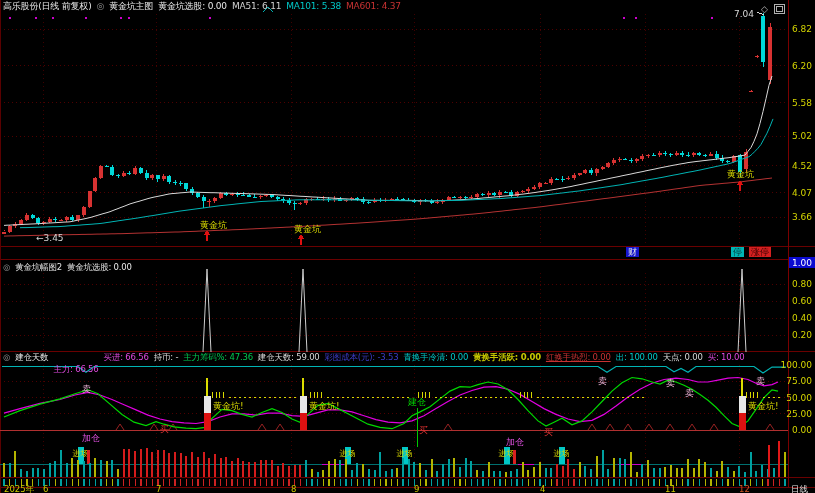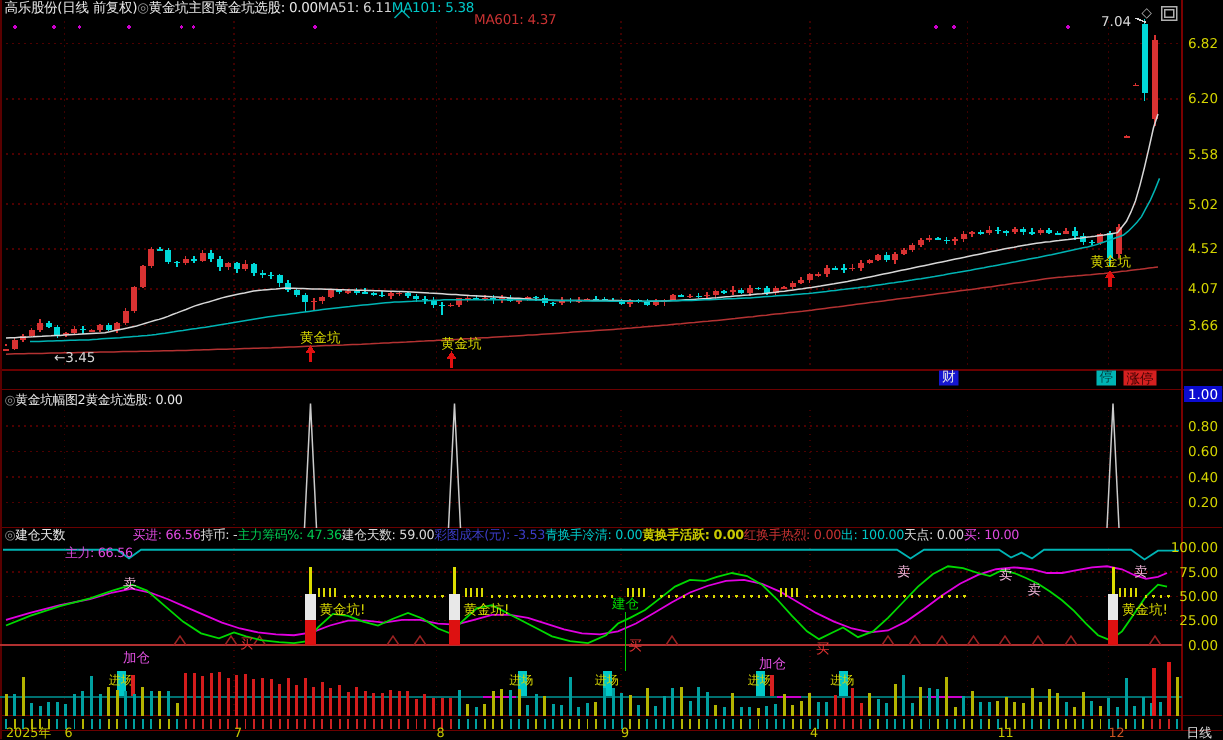--- a/index.html
+++ b/index.html
@@ -1,18 +1,18 @@
 <!DOCTYPE html>
 <html><head>
 <meta charset="utf-8">
 <style>
   html,body{margin:0;padding:0;background:#000;}
   #app{position:relative;width:815px;height:493px;background:#000;overflow:hidden;
        font-family:"DejaVu Sans",sans-serif;}
-  .hdr{position:absolute;left:3px;display:flex;gap:0;white-space:nowrap;
+  .hdr{position:absolute;left:3px;display:flex;gap:5px;white-space:nowrap;
        font-size:8.5px;line-height:11px;letter-spacing:-0.2px;z-index:5;}
   #h1{top:1px;font-size:9px;}
   #h2{top:262px;}
   #h3{top:352px;}
   .badge{position:absolute;top:247px;font-size:9px;line-height:10px;padding:0 2px;z-index:6;}
   #icons{position:absolute;top:4px;right:30px;display:flex;gap:6px;align-items:center;z-index:6;
          color:#b0b0b0;font-size:9px;}
   .winbox{display:inline-block;width:9px;height:8px;border:1px solid #b0b0b0;position:relative;}
   .winbox::after{content:"";position:absolute;left:1px;top:1px;width:5px;height:4px;border:1px solid #b0b0b0;}
   #xaxis{position:absolute;left:0;top:485px;width:815px;height:12px;z-index:6;}
@@ -829,21 +829,21 @@
       </g>
     </svg>
 
   <div class="hdr" id="h1">
       <span style="color: rgb(232, 232, 232);">高乐股份(日线 前复权)</span>
       <span style="color: rgb(144, 144, 144);">◎</span>
       <span style="color: rgb(232, 232, 232);">黄金坑主图</span>
       <span style="color: rgb(232, 232, 232);">黄金坑选股: 0.00</span>
       <span style="color: rgb(208, 208, 208);">MA51: 6.11</span>
       <span style="color: rgb(0, 200, 200);">MA101: 5.38</span>
-      <span style="color: rgb(200, 50, 50); margin-top: 8px;">MA601: 4.37</span>
+      <span style="color: rgb(200, 50, 50);">MA601: 4.37</span>
     </div>
   <div id="icons">
     <span>◇</span>
     <span class="winbox"></span>
   </div>
   <div class="hdr" id="h2">
       <span style="color: rgb(144, 144, 144);">◎</span>
       <span style="color: rgb(232, 232, 232);">黄金坑幅图2</span>
       <span style="color: rgb(232, 232, 232);">黄金坑选股: 0.00</span>
     </div>
@@ -851,21 +851,21 @@
       <span style="color: rgb(144, 144, 144);">◎</span>
       <span style="color: rgb(232, 232, 232);">建仓天数</span>
       <span style="color: rgb(224, 74, 224); margin-top: 12px;">主力: 66.56</span>
       <span style="color: rgb(224, 74, 224); text-align: right;">买进: 66.56</span>
       <span style="color: rgb(216, 216, 216);">持币: -</span>
       <span style="color: rgb(0, 200, 80);">主力筹码%: 47.36</span>
       <span style="color: rgb(216, 216, 216);">建仓天数: 59.00</span>
       <span style="color: rgb(60, 60, 200);">彩图成本(元): -3.53</span>
       <span style="color: rgb(0, 200, 200);">青换手冷清: 0.00</span>
       <span style="color: rgb(200, 200, 0); font-weight: bold;">黄换手活跃: 0.00</span>
-      <span style="color: rgb(200, 50, 50);">红换手热烈: 0.00</span>
+      <span style="color: rgb(200, 50, 50); text-decoration: underline;">红换手热烈: 0.00</span>
       <span style="color: rgb(0, 200, 200);">出: 100.00</span>
       <span style="color: rgb(216, 216, 216);">天点: 0.00</span>
       <span style="color: rgb(224, 74, 224);">买: 10.00</span>
     </div>
   <div id="badges">
       <div class="badge" style="left: 626px; background: rgb(22, 22, 208); color: rgb(232, 232, 232);">财</div>
       <div class="badge" style="left: 731px; background: rgb(0, 180, 180); color: rgb(0, 58, 58);">停</div>
       <div class="badge" style="left: 749px; background: rgb(212, 32, 32); color: rgb(58, 0, 0); font-family: Liberation Serif, serif;">涨停</div>
     </div>
 

